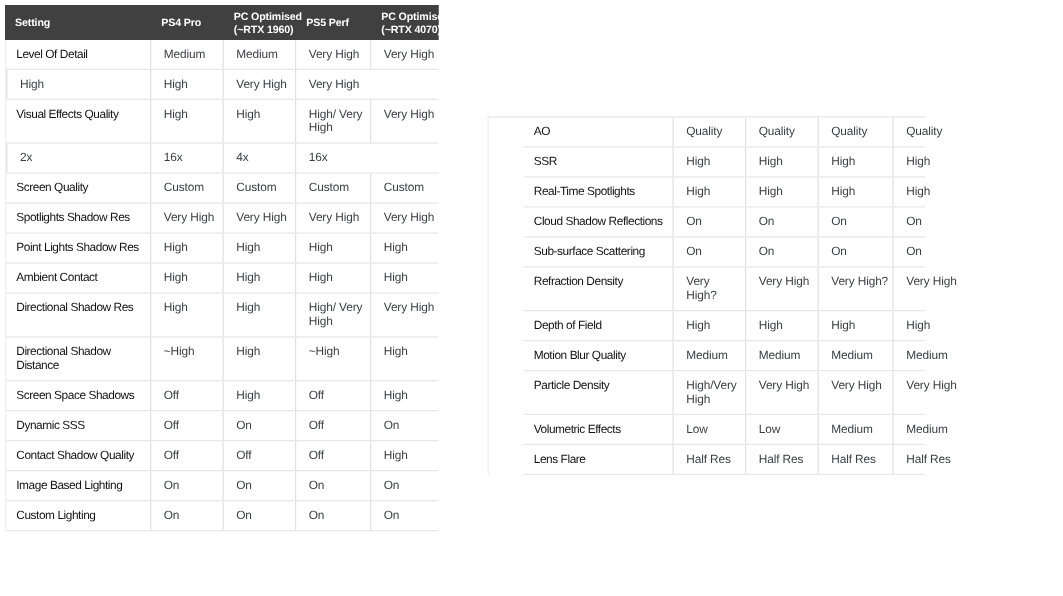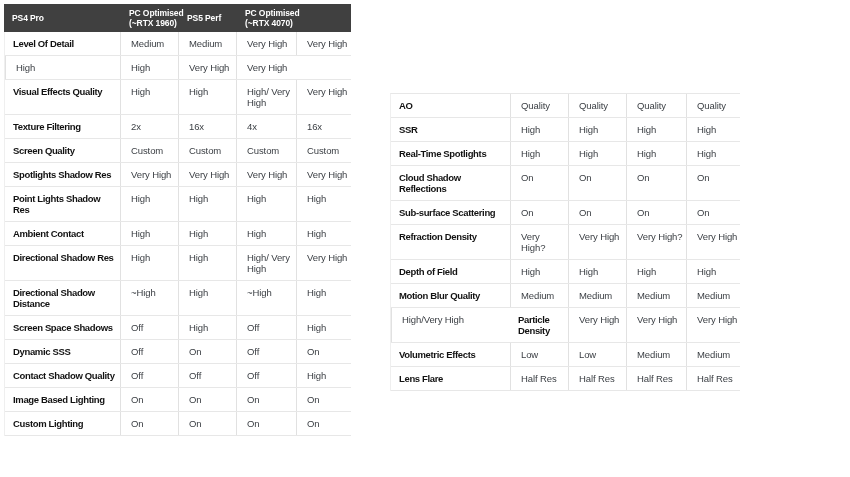--- a/index.html
+++ b/index.html
@@ -19,41 +19,45 @@
   .thead { background:var(--header-bg, #404040); color:var(--header-text, #ffffff); min-height:28px; }
   .th {
     display:flex; flex-direction:column; justify-content:center;
     font-weight:bold; font-size:8.5px; line-height:10.5px;
     letter-spacing:-0.1px; padding:3px 2px 3px 10px;
   }
   .th:first-child { padding-left:8px; }
   .hline { white-space:nowrap; }
 
   .tbody { border-left:1px solid #efefef; }
-  #right-table .tbody { border-top:1px solid var(--row-line, #e7e7e7); }
+  #right-table .tbody { border-top:1px solid var(--row-line, #e7e7e7);padding-left:28px; }
 
   .trow { border-bottom:1px solid var(--row-line, #e7e7e7); }
   .cell {
     padding:6px 3px 6px 10px; font-size:9.5px; line-height:11px;
     min-height:23px; color:var(--value-text, #3a3e43); letter-spacing:-0.1px;
   }
   .label-cell {
-    font-weight:bold; color:var(--label-text, #121212);
+    font-weight:normal; color:var(--label-text, #121212);
     letter-spacing:-0.35px; padding-left:8px;
   }
   .value-cell { border-left:1px solid var(--col-line, #e1e1e1); }
 </style>
 </head>
 <body>
 
 <div class="stage">
 
   <div class="tbl" id="left-table">
     <div class="thead grid-left">
       <div class="th">
+        <div class="hline">Setting</div>
+        <div class="hline"></div>
+      </div>
+      <div class="th">
         <div class="hline">PS4 Pro</div>
         <div class="hline"></div>
       </div>
       <div class="th">
         <div class="hline">PC Optimised</div>
         <div class="hline">(~RTX 1960)</div>
       </div>
       <div class="th">
         <div class="hline">PS5 Perf</div>
         <div class="hline"></div>
@@ -78,21 +82,20 @@
           <div class="cell value-cell">Very High</div>
         </div>
         <div class="trow grid-left">
           <div class="cell label-cell">Visual Effects Quality</div>
           <div class="cell value-cell">High</div>
           <div class="cell value-cell">High</div>
           <div class="cell value-cell">High/ Very High</div>
           <div class="cell value-cell">Very High</div>
         </div>
         <div class="trow grid-left">
-          <div class="cell label-cell">Texture Filtering</div>
           <div class="cell value-cell">2x</div>
           <div class="cell value-cell">16x</div>
           <div class="cell value-cell">4x</div>
           <div class="cell value-cell">16x</div>
         </div>
         <div class="trow grid-left">
           <div class="cell label-cell">Screen Quality</div>
           <div class="cell value-cell">Custom</div>
           <div class="cell value-cell">Custom</div>
           <div class="cell value-cell">Custom</div>
@@ -223,22 +226,22 @@
           <div class="cell value-cell">High</div>
         </div>
         <div class="trow grid-right">
           <div class="cell label-cell">Motion Blur Quality</div>
           <div class="cell value-cell">Medium</div>
           <div class="cell value-cell">Medium</div>
           <div class="cell value-cell">Medium</div>
           <div class="cell value-cell">Medium</div>
         </div>
         <div class="trow grid-right">
+          <div class="cell label-cell">Particle Density</div>
           <div class="cell value-cell">High/Very High</div>
-          <div class="cell label-cell">Particle Density</div>
           <div class="cell value-cell">Very High</div>
           <div class="cell value-cell">Very High</div>
           <div class="cell value-cell">Very High</div>
         </div>
         <div class="trow grid-right">
           <div class="cell label-cell">Volumetric Effects</div>
           <div class="cell value-cell">Low</div>
           <div class="cell value-cell">Low</div>
           <div class="cell value-cell">Medium</div>
           <div class="cell value-cell">Medium</div>

